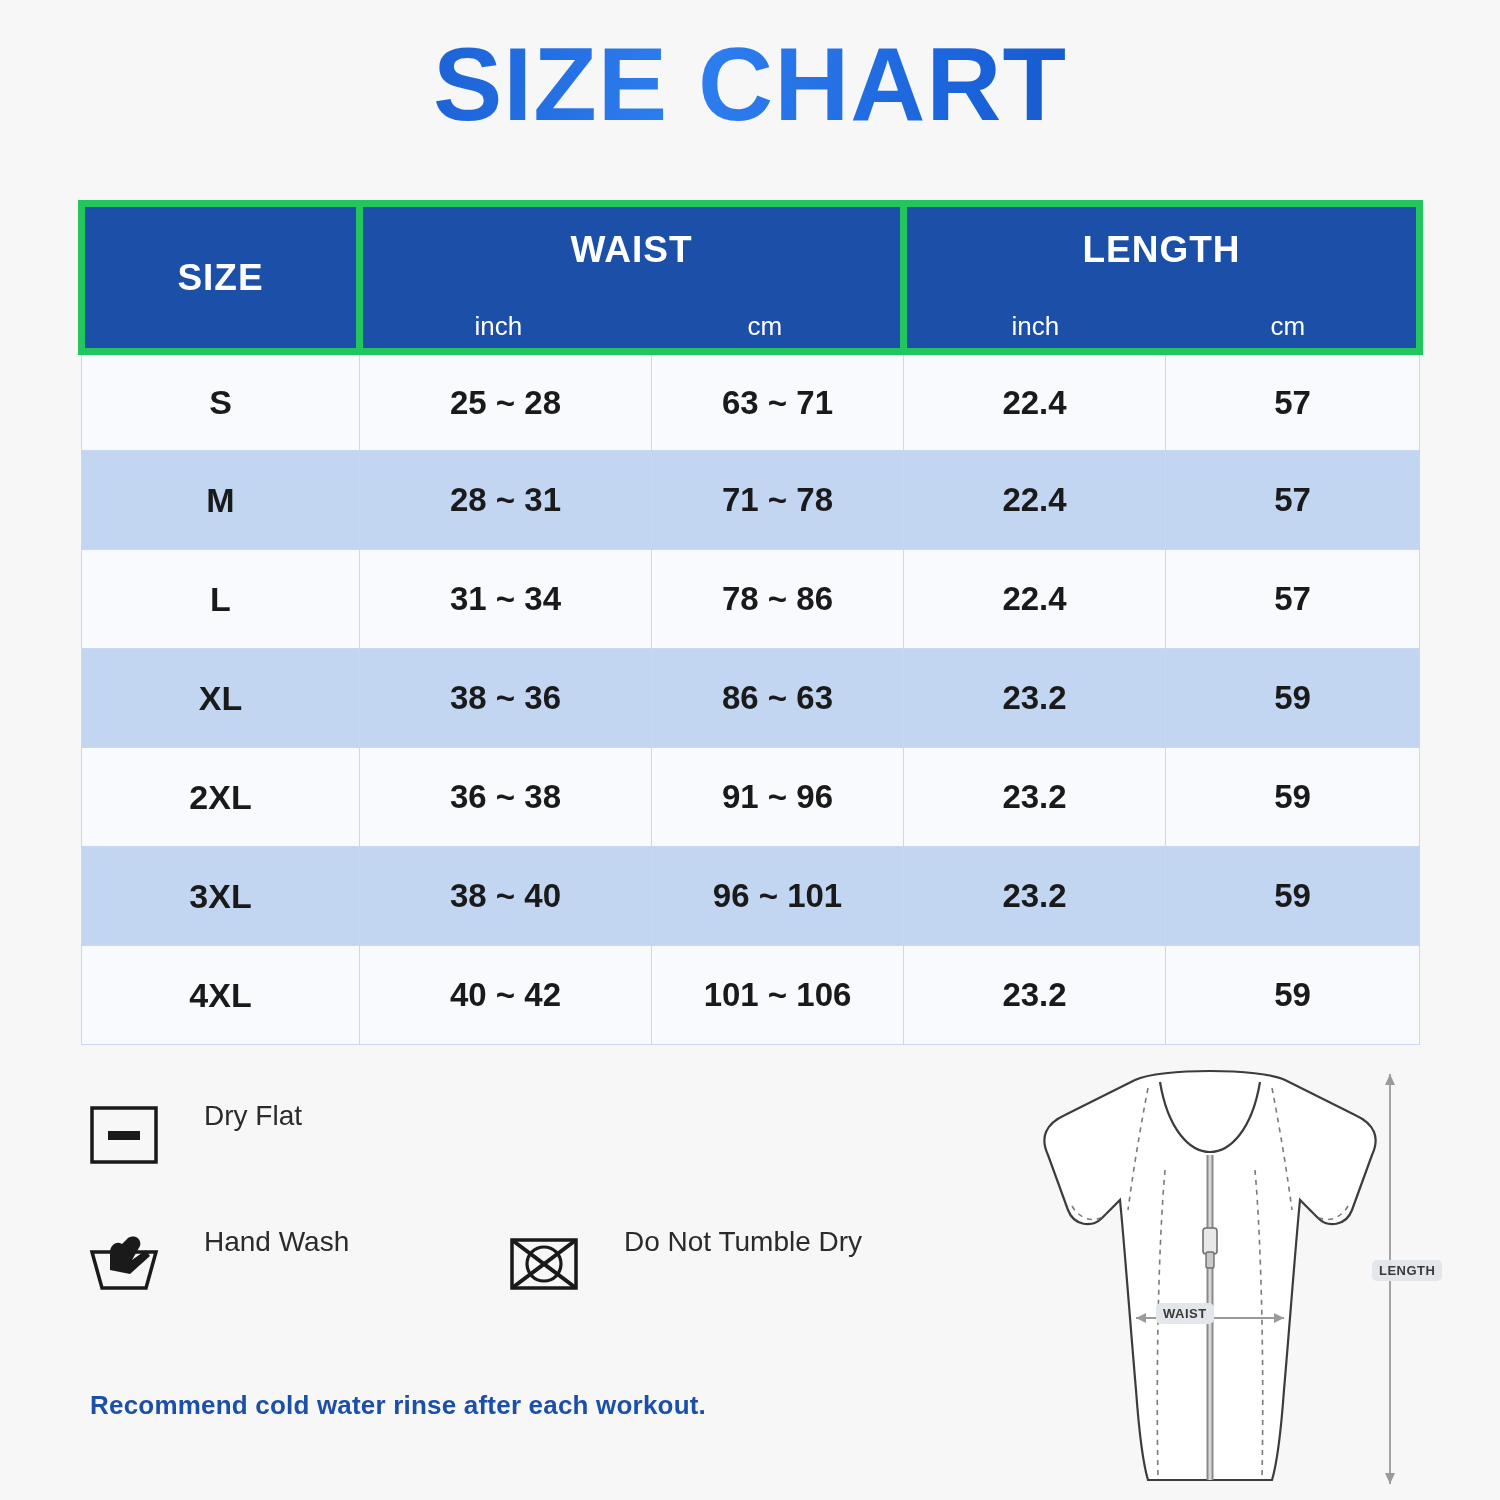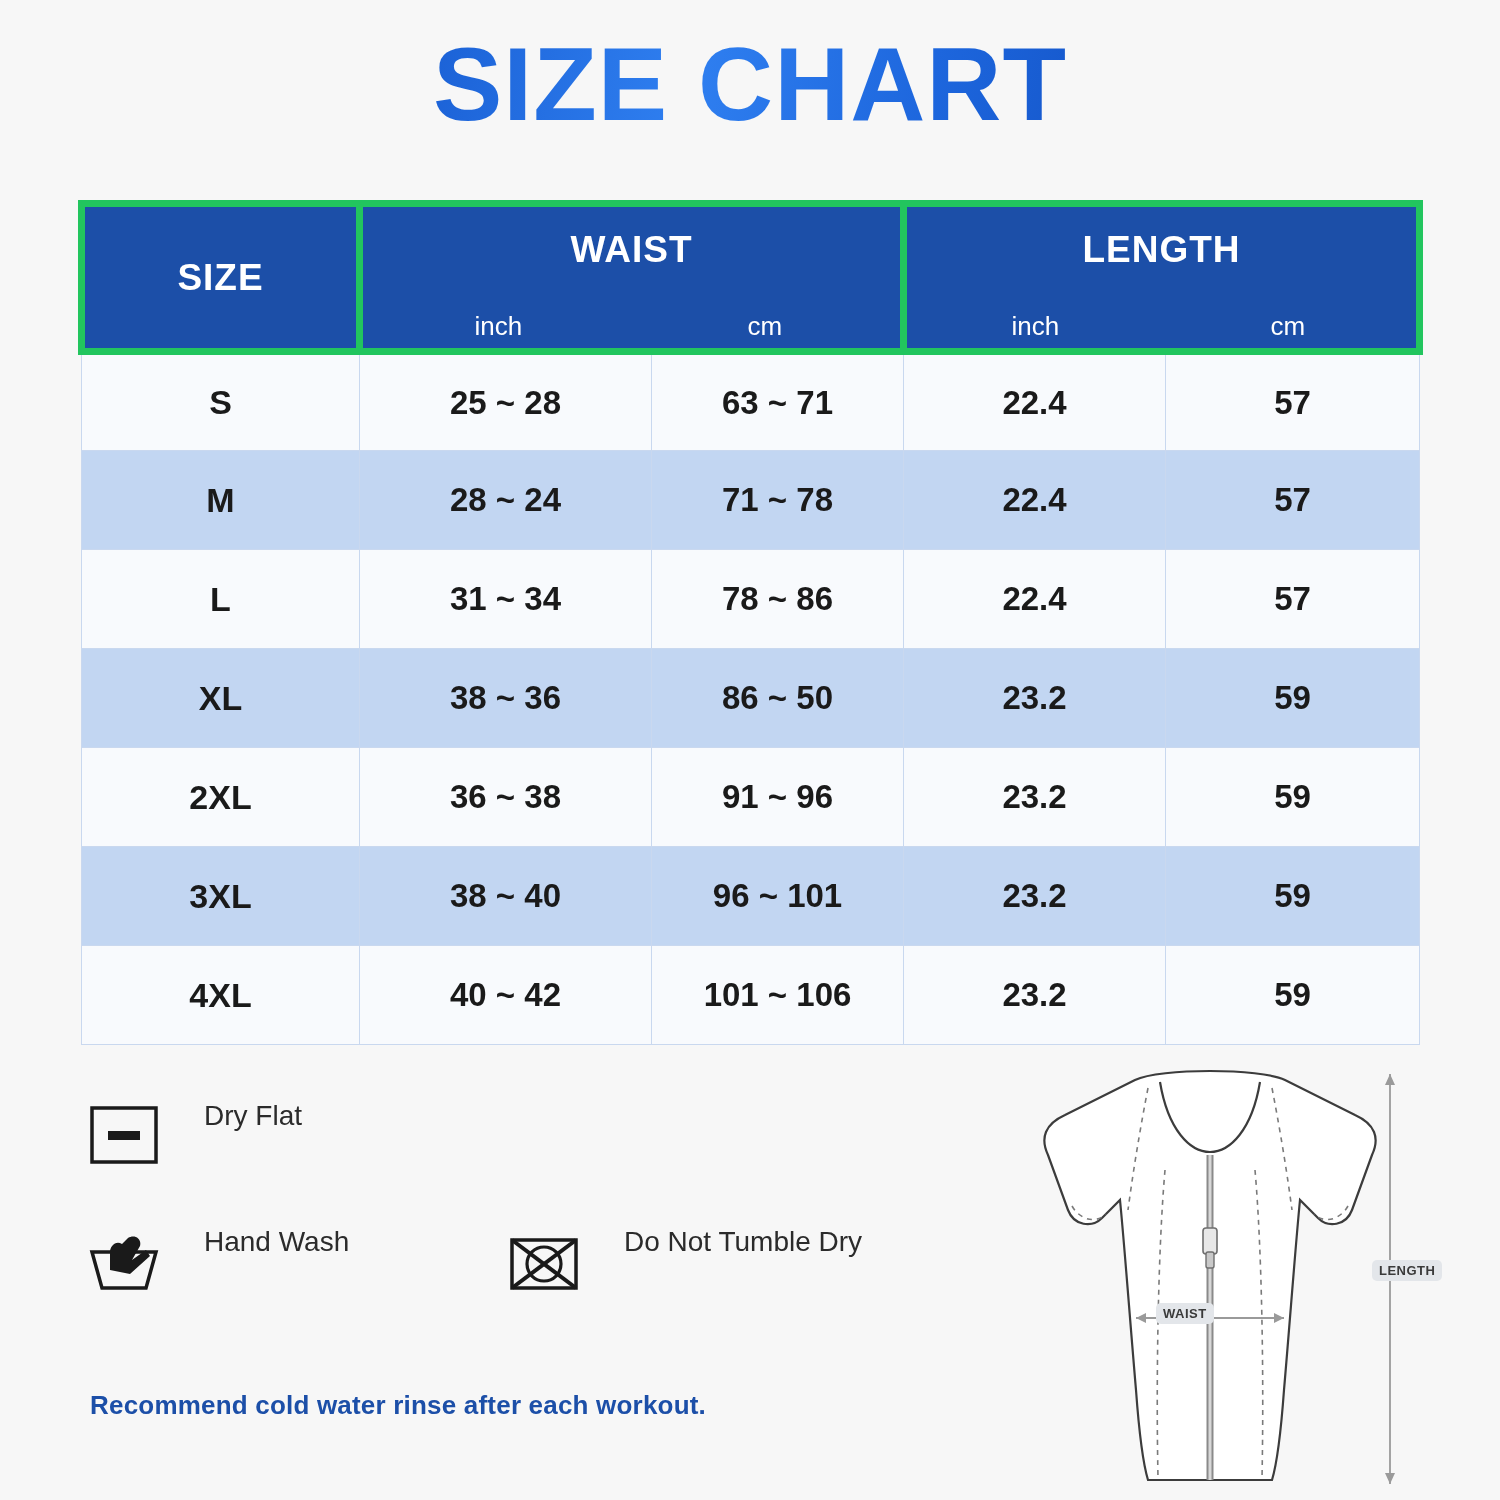--- a/index.html
+++ b/index.html
@@ -163,36 +163,36 @@
       <tbody>
         <tr class="odd">
           <td class="size-cell">S</td>
           <td>25 ~ 28</td>
           <td>63 ~ 71</td>
           <td>22.4</td>
           <td>57</td>
         </tr>
         <tr class="even">
           <td class="size-cell">M</td>
-          <td>28 ~ 24</td>
+          <td>28 ~ 31</td>
           <td>71 ~ 78</td>
           <td>22.4</td>
           <td>57</td>
         </tr>
         <tr class="odd">
           <td class="size-cell">L</td>
           <td>31 ~ 34</td>
           <td>78 ~ 86</td>
           <td>22.4</td>
           <td>57</td>
         </tr>
         <tr class="even">
           <td class="size-cell">XL</td>
           <td>38 ~ 36</td>
-          <td>86 ~ 50</td>
+          <td>86 ~ 63</td>
           <td>23.2</td>
           <td>59</td>
         </tr>
         <tr class="odd">
           <td class="size-cell">2XL</td>
           <td>36 ~ 38</td>
           <td>91 ~ 96</td>
           <td>23.2</td>
           <td>59</td>
         </tr>

